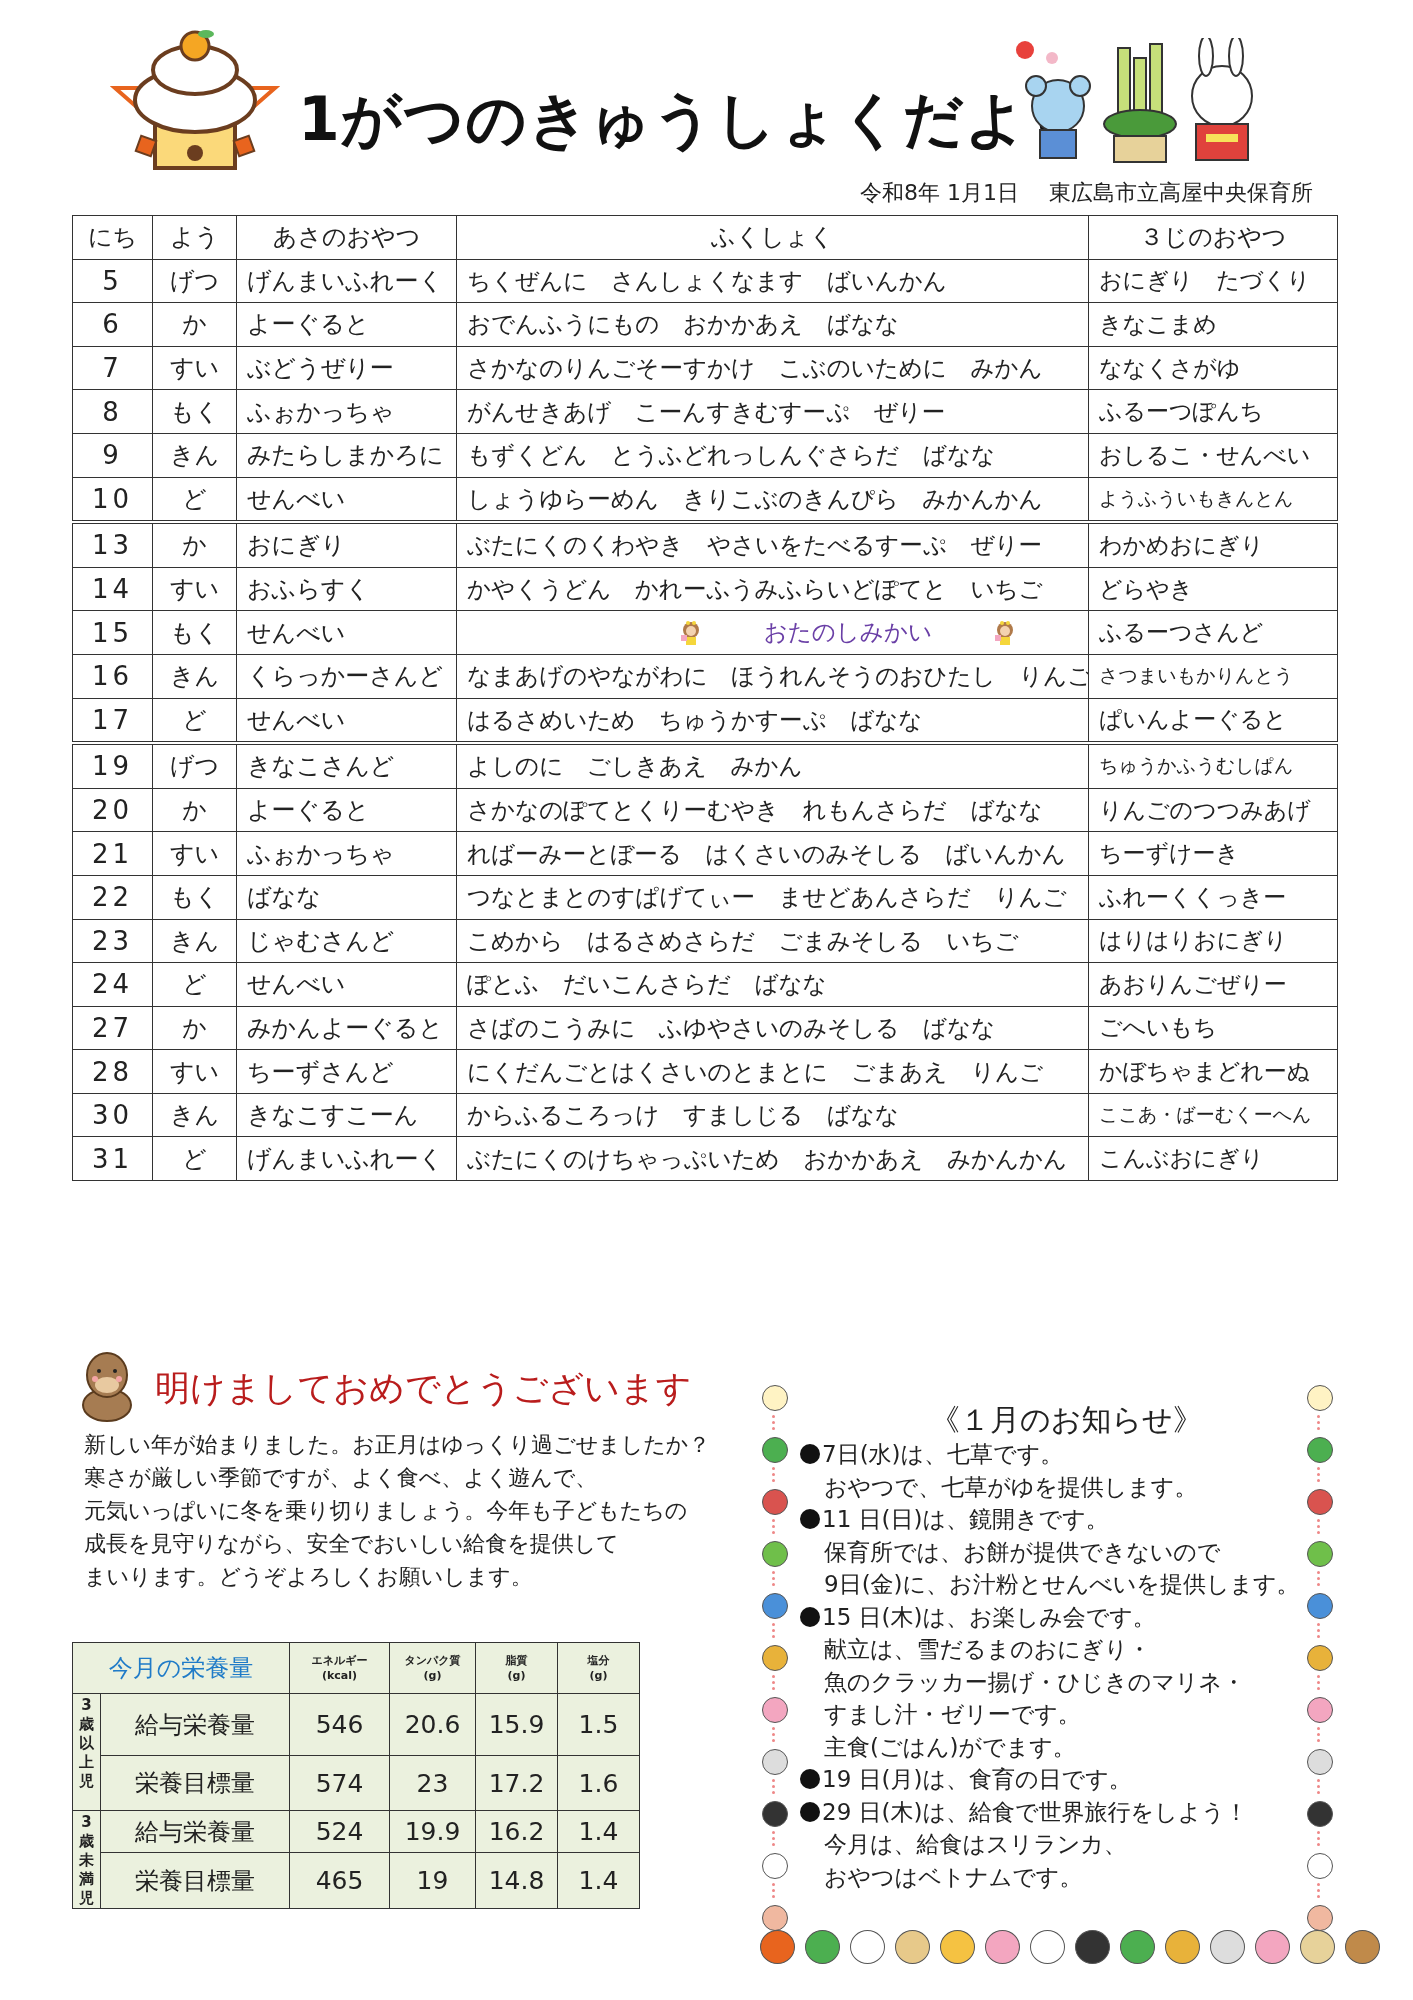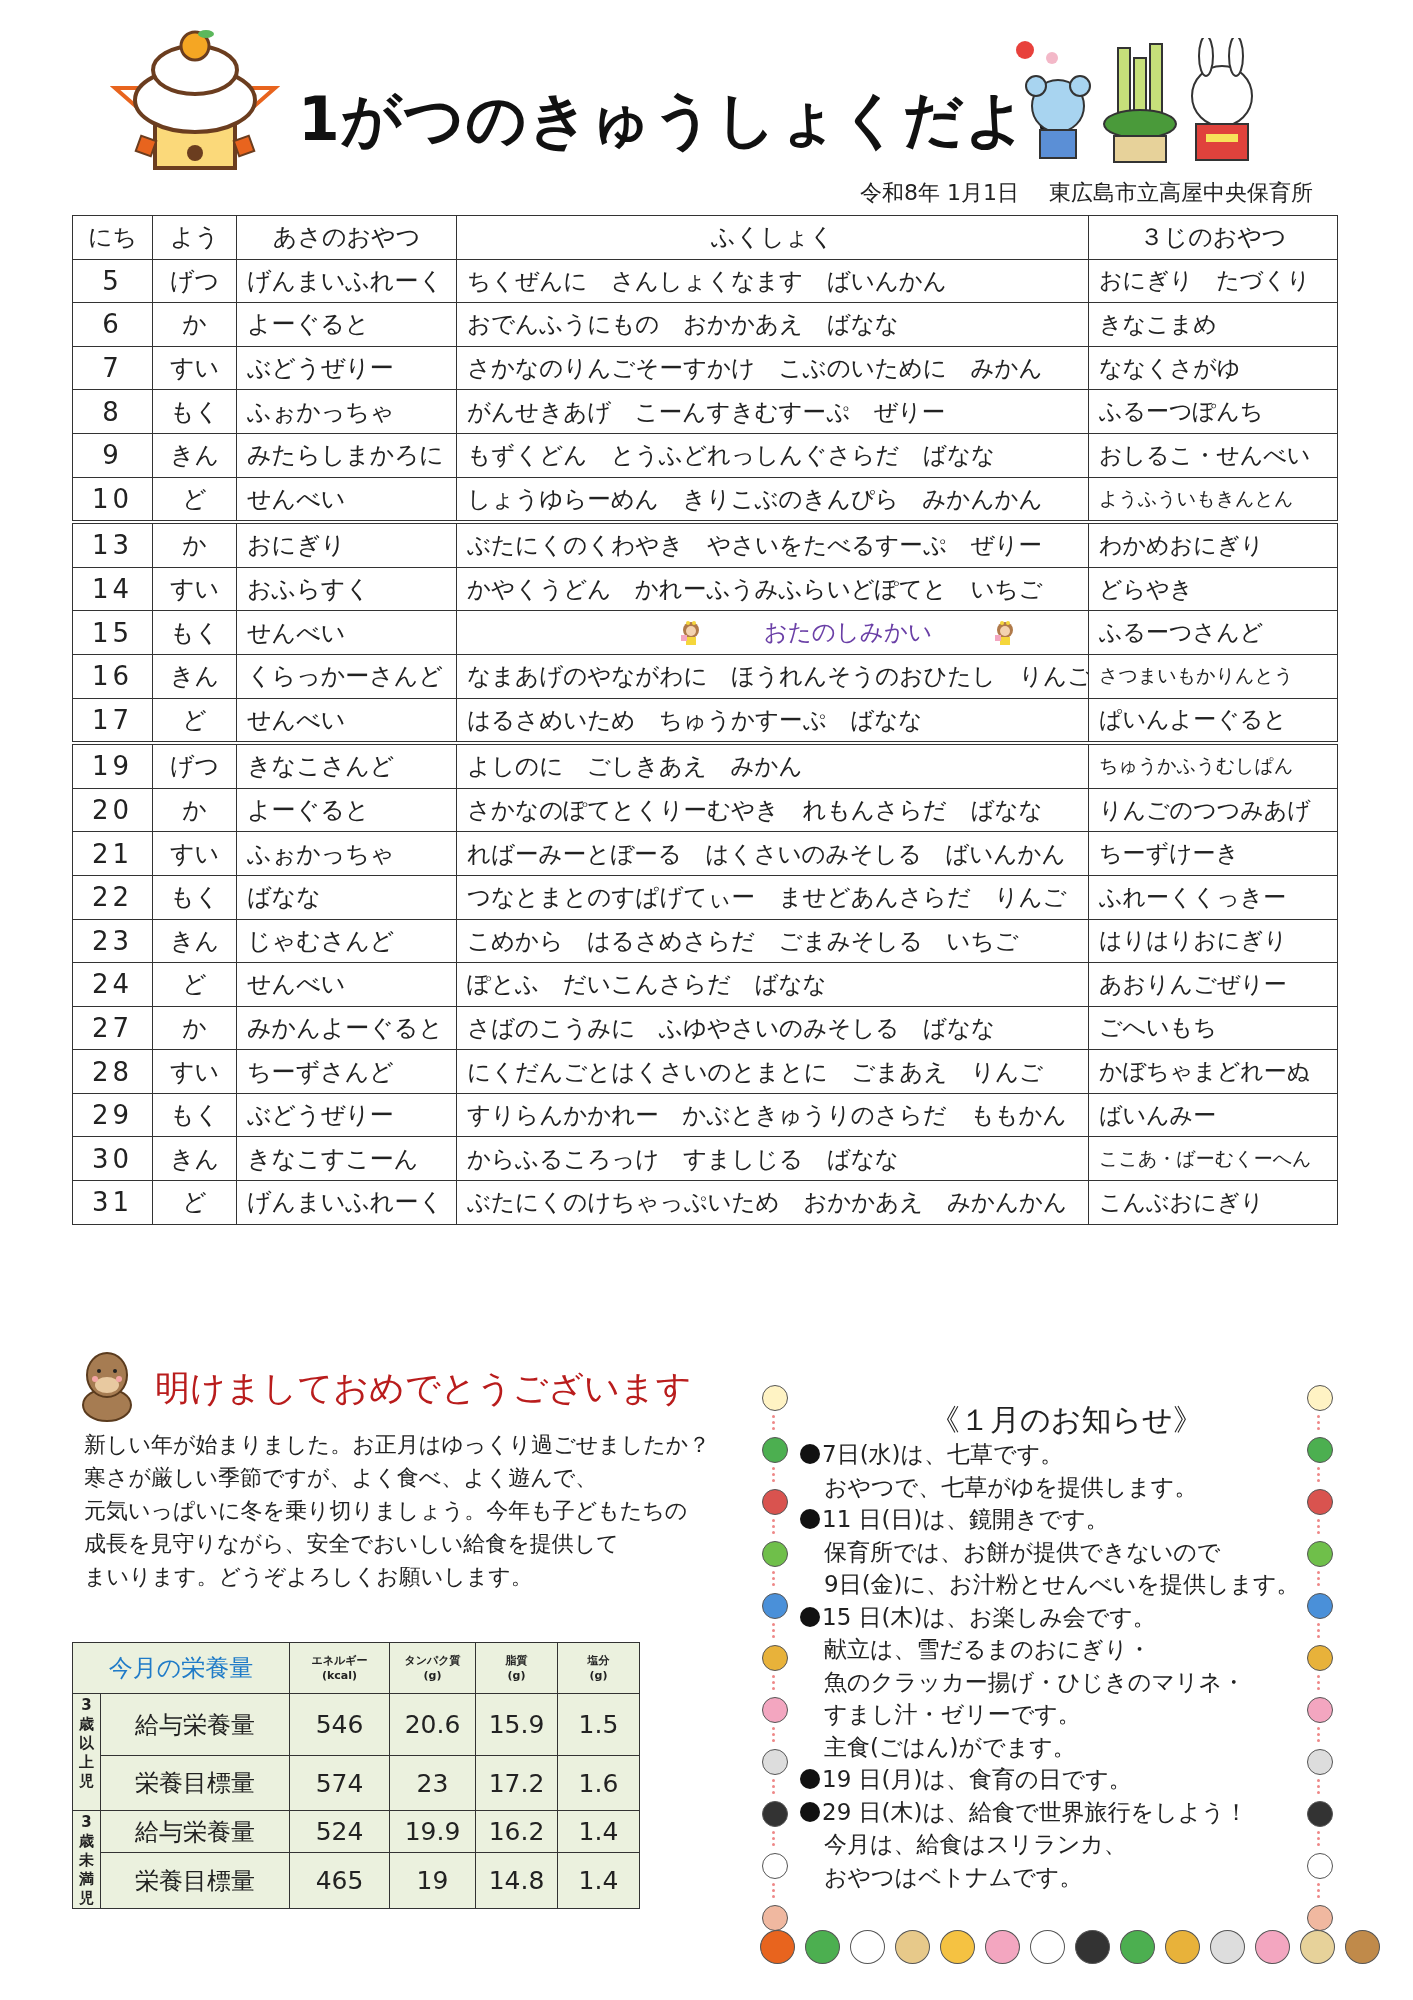--- a/index.html
+++ b/index.html
@@ -253,27 +253,20 @@
         <td class="c-am">みかんよーぐると</td>
         <td class="c-lunch">さばのこうみに　ふゆやさいのみそしる　ばなな</td>
         <td class="c-pm">ごへいもち</td>
       </tr>
       <tr>
         <td class="c-day">28</td>
         <td class="c-dow">すい</td>
         <td class="c-am">ちーずさんど</td>
         <td class="c-lunch">にくだんごとはくさいのとまとに　ごまあえ　りんご</td>
         <td class="c-pm">かぼちゃまどれーぬ</td>
-      </tr>
-      <tr>
-        <td class="c-day">29</td>
-        <td class="c-dow">もく</td>
-        <td class="c-am">ぶどうぜりー</td>
-        <td class="c-lunch">すりらんかかれー　かぶときゅうりのさらだ　ももかん</td>
-        <td class="c-pm">ばいんみー</td>
       </tr>
       <tr>
         <td class="c-day">30</td>
         <td class="c-dow">きん</td>
         <td class="c-am">きなこすこーん</td>
         <td class="c-lunch">からふるころっけ　すましじる　ばなな</td>
         <td class="c-pm small">ここあ・ばーむくーへん</td>
       </tr>
       <tr>
         <td class="c-day">31</td>

